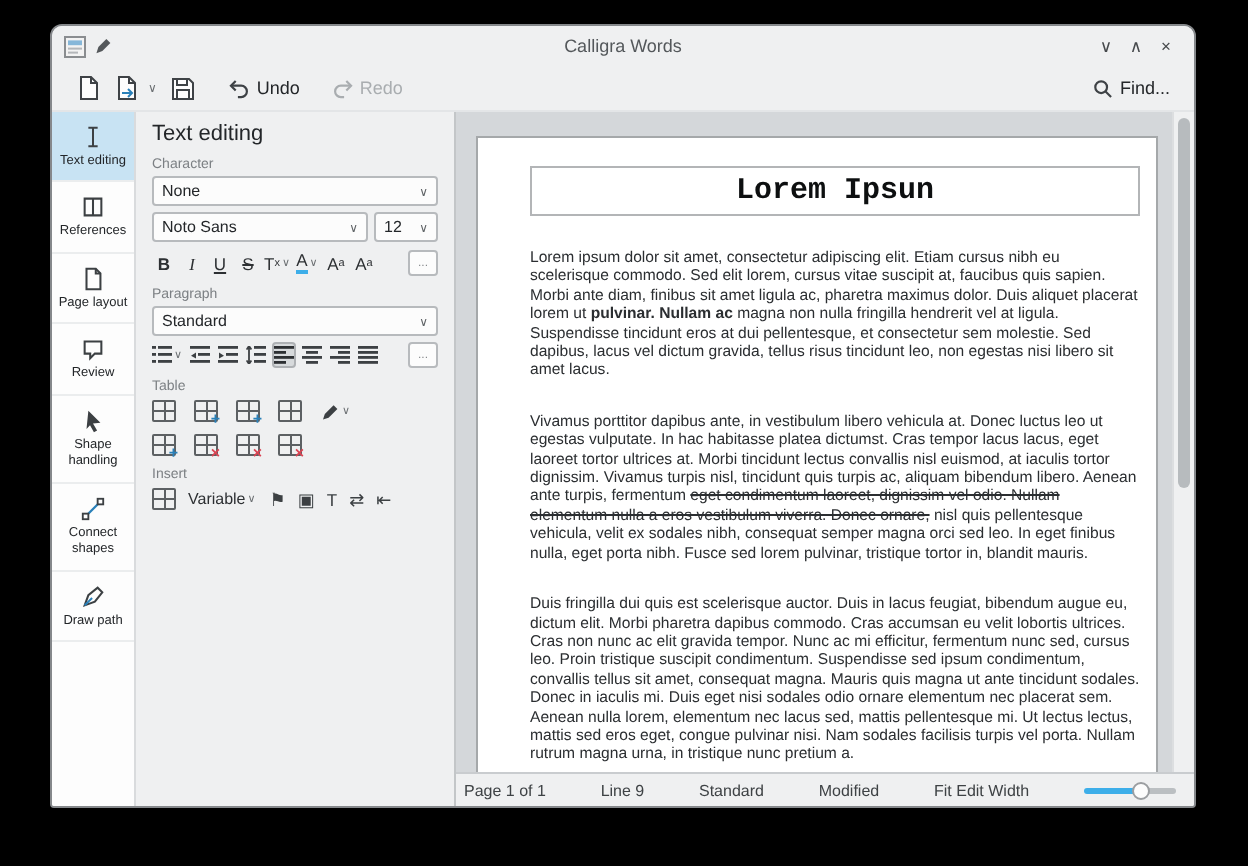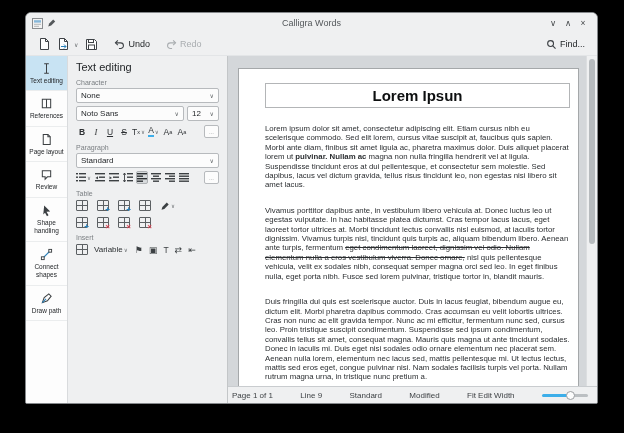--- a/index.html
+++ b/index.html
@@ -61,21 +61,21 @@
   .tbi.add::after{content:"+";position:absolute;right:-2px;bottom:-4px;color:#2980b9;font-size:8px;font-weight:bold}
   .tbi.del::after{content:"×";position:absolute;right:-2px;bottom:-4px;color:#da4453;font-size:8px;font-weight:bold}
   .gicon{font-size:9px;color:#3c4043}
 
   
   .docview{flex:1;display:flex;flex-direction:column;min-width:0}
   .canvas{flex:1;background:#d4d7da;position:relative;overflow:hidden}
   .page{position:absolute;left:10px;top:12px;width:341px;height:560px;background:#fff;border:1px solid #a5a8aa;
         padding:14px 8px 0 26px;cursor:text}
   .doc-title-box{border:1px solid #b3b5b7;text-align:center;font-weight:bold;font-size:15px;color:#0d0f10;
-                 padding:3px 0;margin-bottom:14px;font-family:Liberation Sans, sans-serif}
+                 padding:3px 0;margin-bottom:14px;font-family:Liberation Mono, monospace}
   .para{font-size:7.8px;line-height:9.4px;color:#2b2e31;margin:16px 0 5px 0}
   .para s{text-decoration:line-through}
   .scrollcol{position:absolute;right:0;top:0;bottom:0;width:11px;background:#eff0f1;border-left:1px solid #dcdee0}
   .vthumb{position:absolute;left:2px;right:2px;top:3px;height:56%;background:#b7bbbe;border-radius:3px}
 
   
   .statusbar{height:17px;flex:0 0 auto;background:#eff0f1;border-top:1px solid #c9cccf;display:flex;align-items:center;
              justify-content:space-between;font-size:8px;color:#3e4245;padding:0 9px 0 4px}
   .slider{width:46px;height:10px;position:relative}
   .slider .trk-l{position:absolute;top:3.5px;left:0;width:62%;height:3px;background:#3daee9;border-radius:2px}

